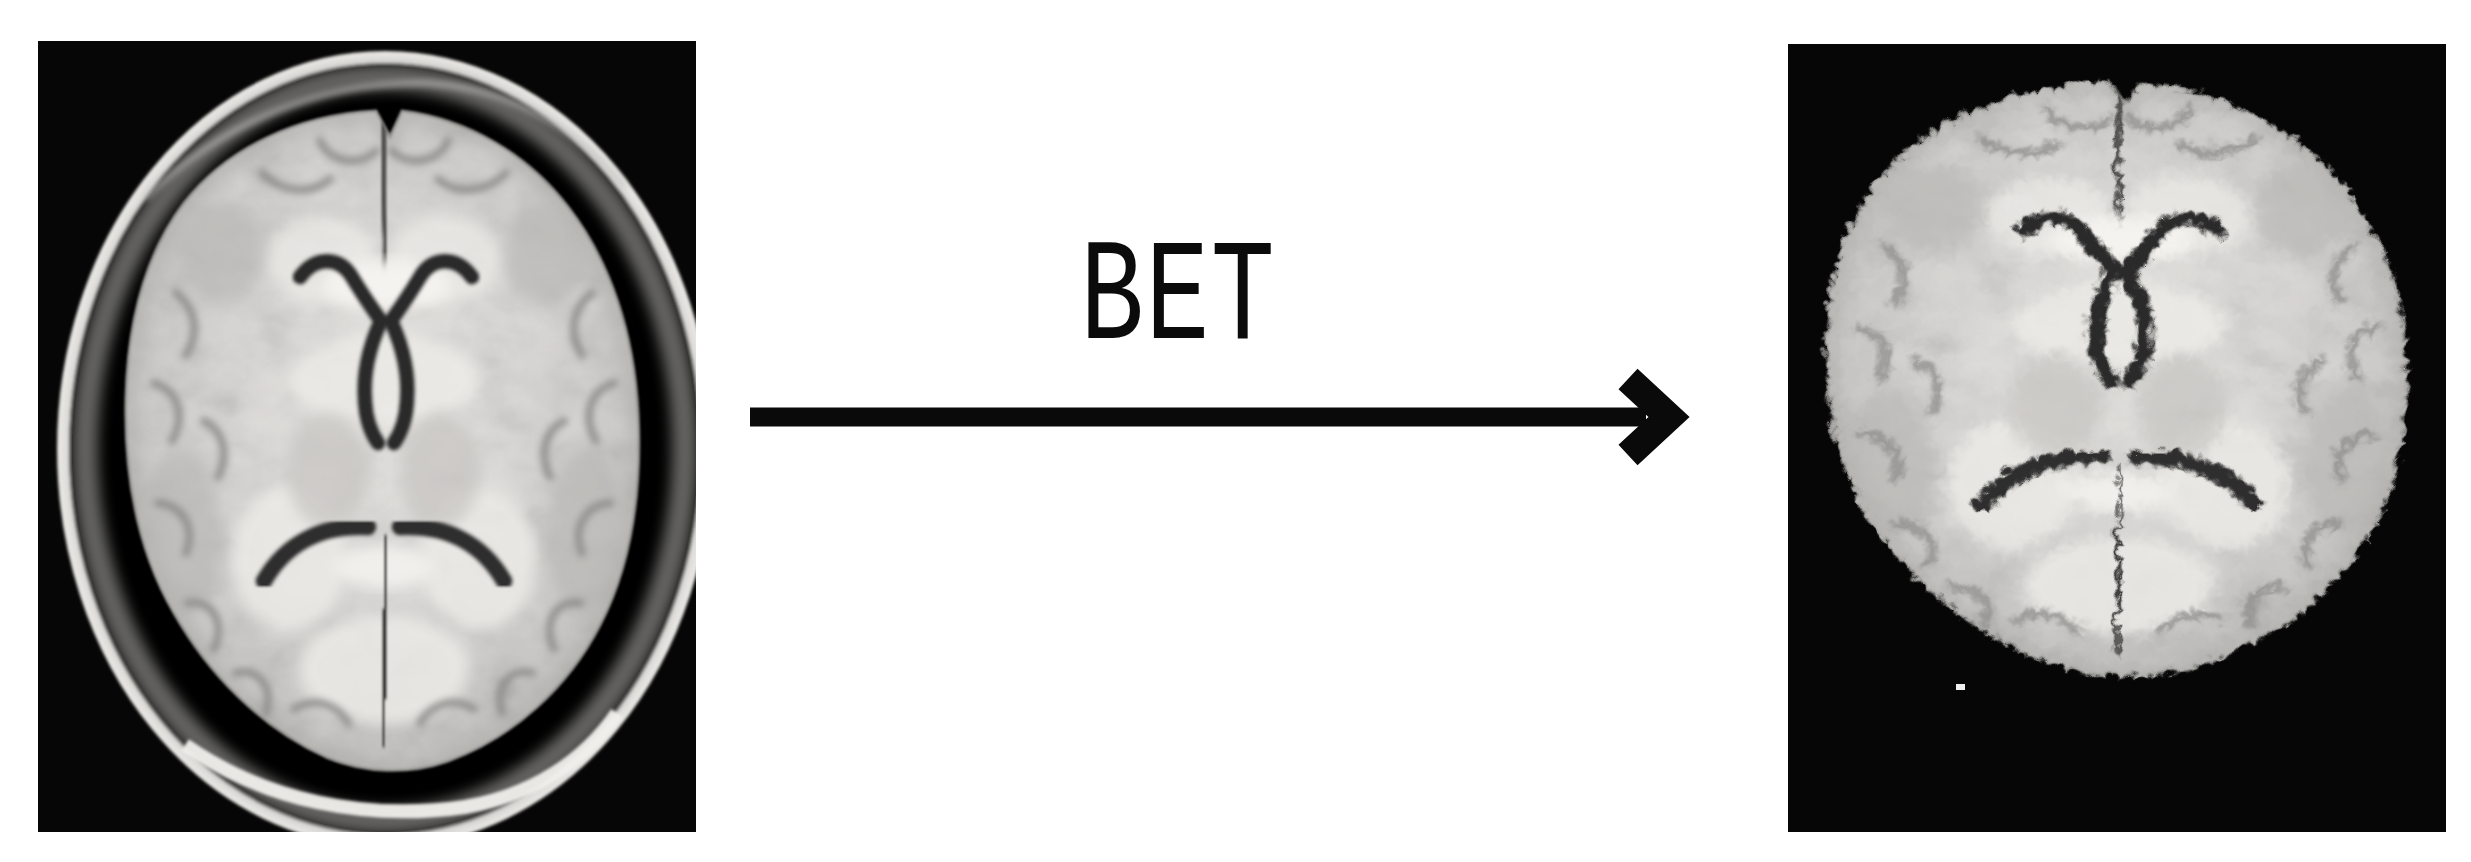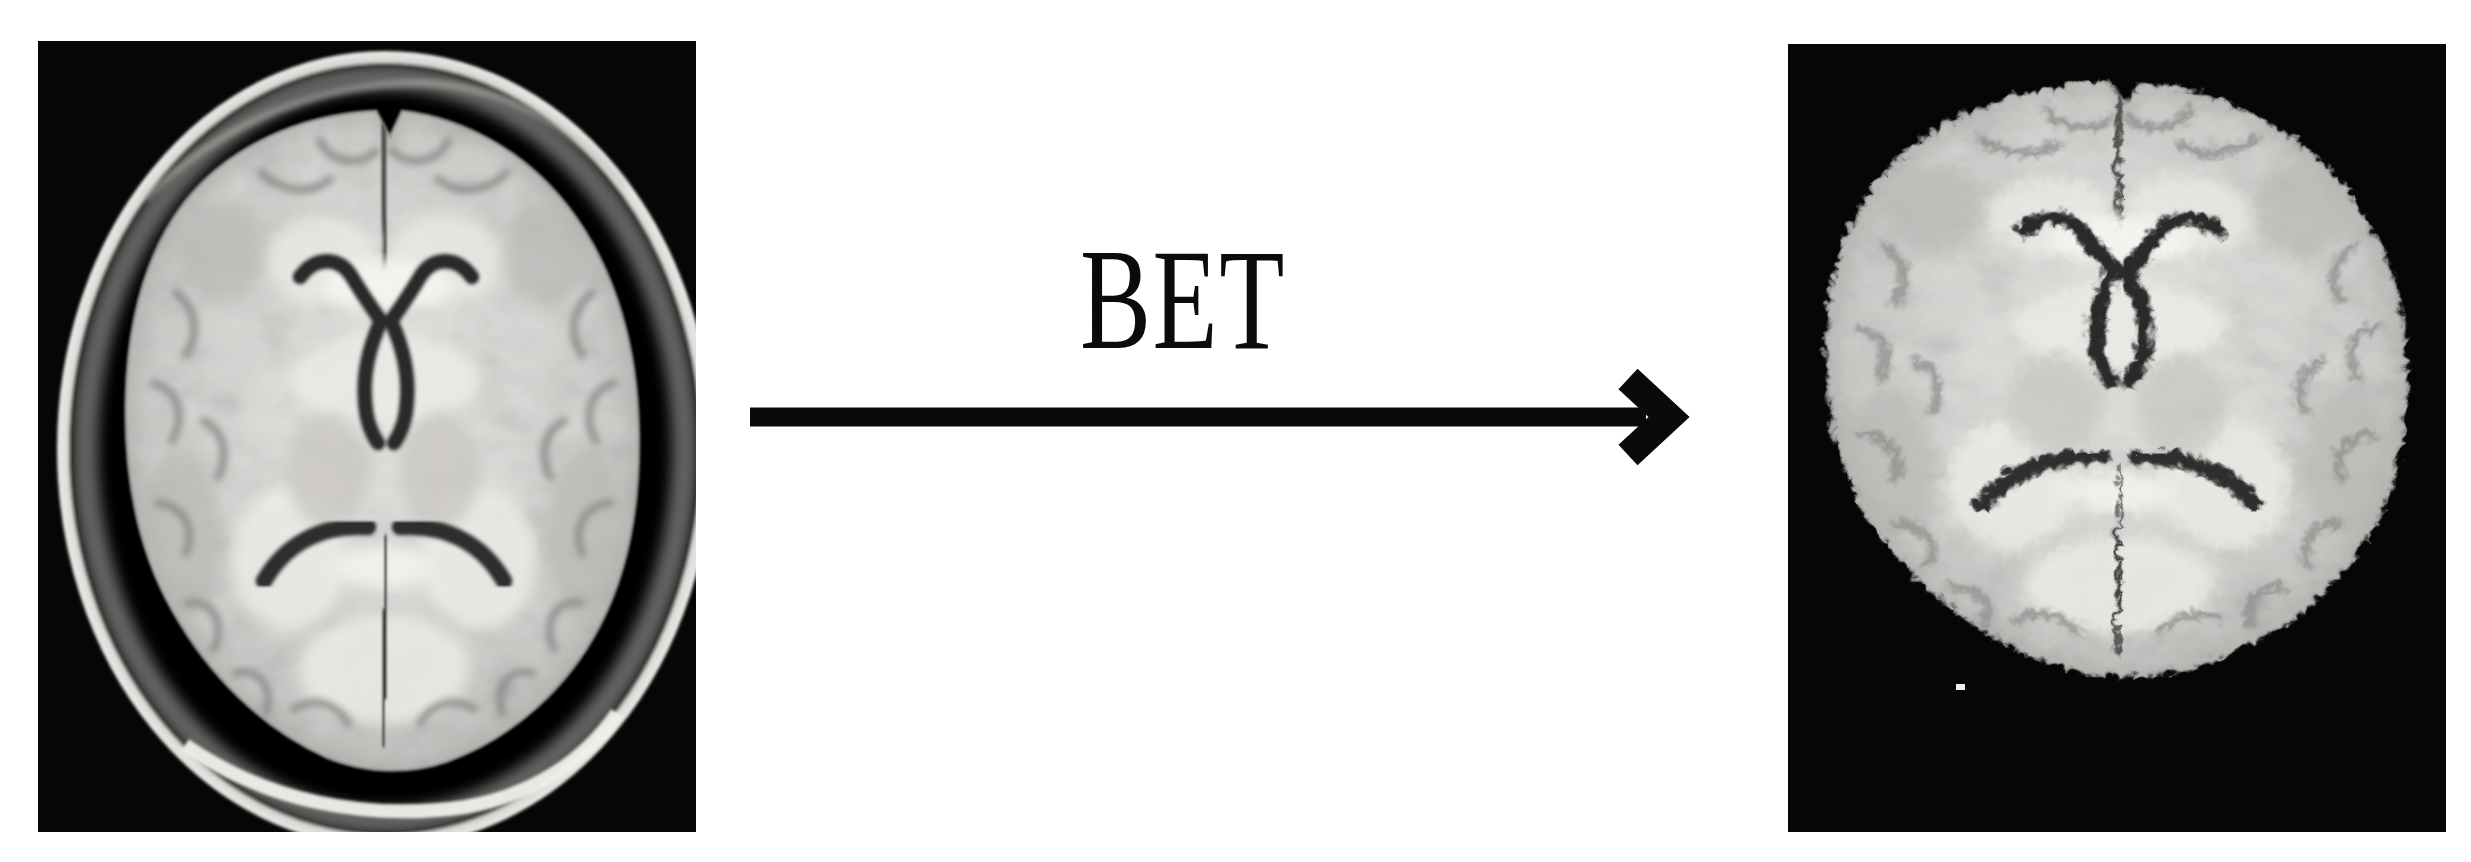--- a/index.html
+++ b/index.html
@@ -1,19 +1,19 @@
 <!DOCTYPE html>
 <html style="--page-bg: #ffffff; --panel-bg: #060606; --arrow: #0a0a0a; --label: #0b0b0b; --skull-rim: #e8e7e4; --brain-light: #ebeae6; --brain-dark: #b2b1ae; --ventricle: #2c2c2c;"><head>
 <meta charset="utf-8">
 <style>
   html,body{margin:0;padding:0;background:var(--page-bg,#ffffff);}
   .stage{
     position:relative;width:2471px;height:862px;
     background:var(--page-bg,#ffffff);overflow:hidden;
-    font-family:Liberation Serif, serif;
+    font-family:Liberation Mono, monospace;
   }
   .panel{position:absolute;overflow:hidden;}
   .panel svg{display:block;width:100%;height:100%;}
   .panel-left{left:38px;top:41px;width:658px;height:791px;}
   .panel-right{left:1788px;top:44px;width:658px;height:788px;}
   .bgRect{fill:var(--panel-bg,#060606);}
   .arrow-wrap{position:absolute;left:740px;top:358px;width:960px;height:120px;}
   .arrow-stroke{stroke:var(--arrow,#0a0a0a);}
   .bet-label{
     position:absolute;left:1080px;top:228px;

